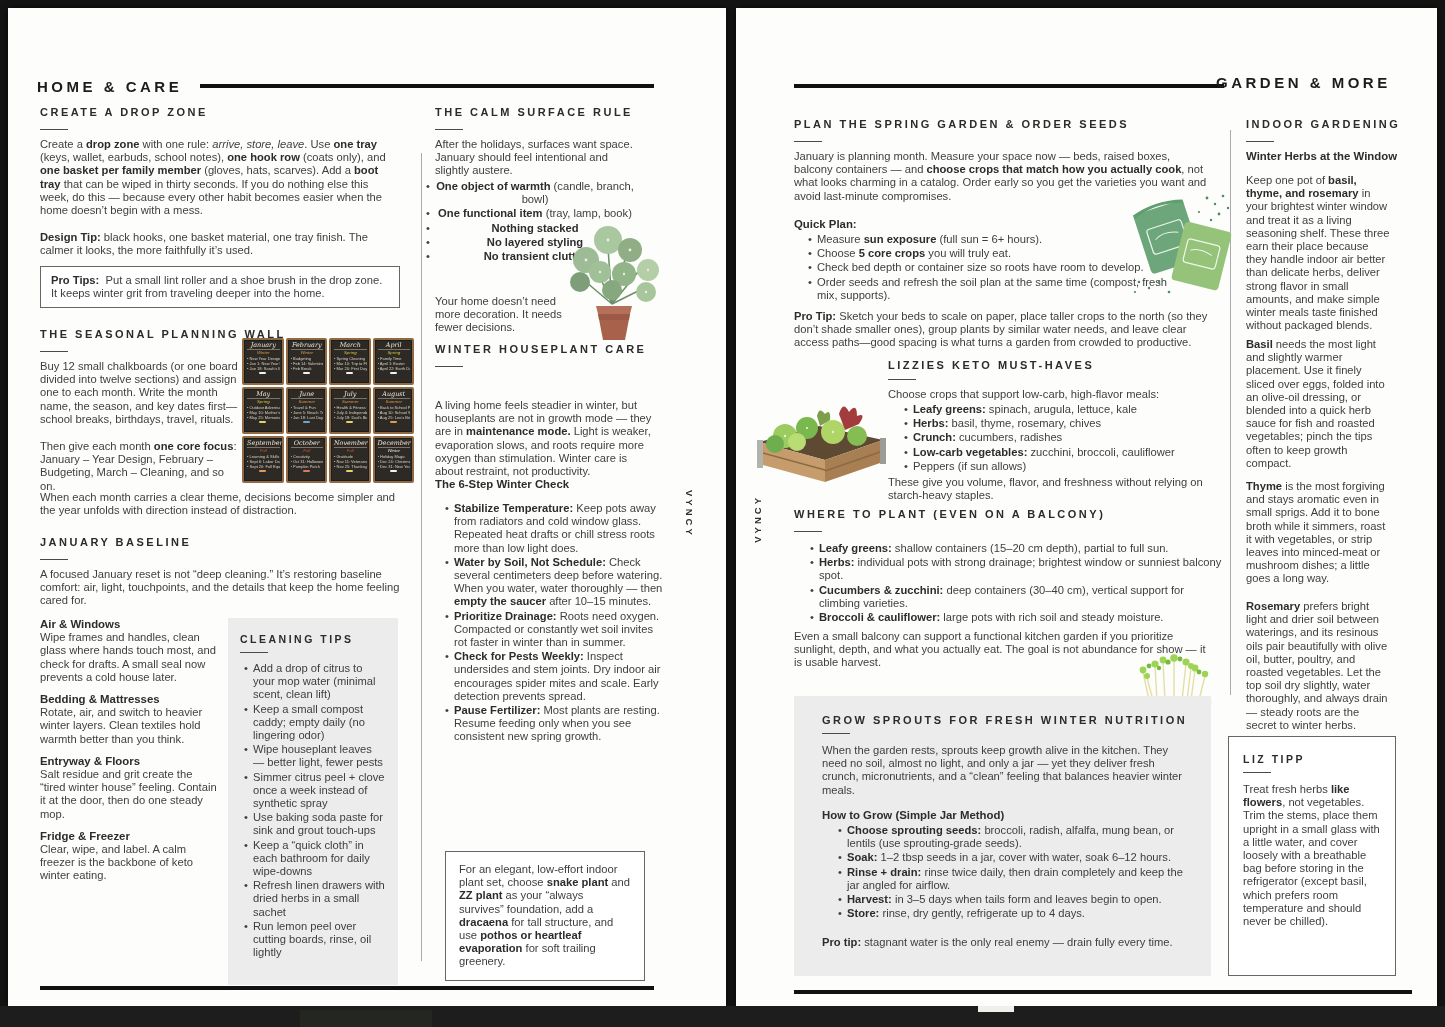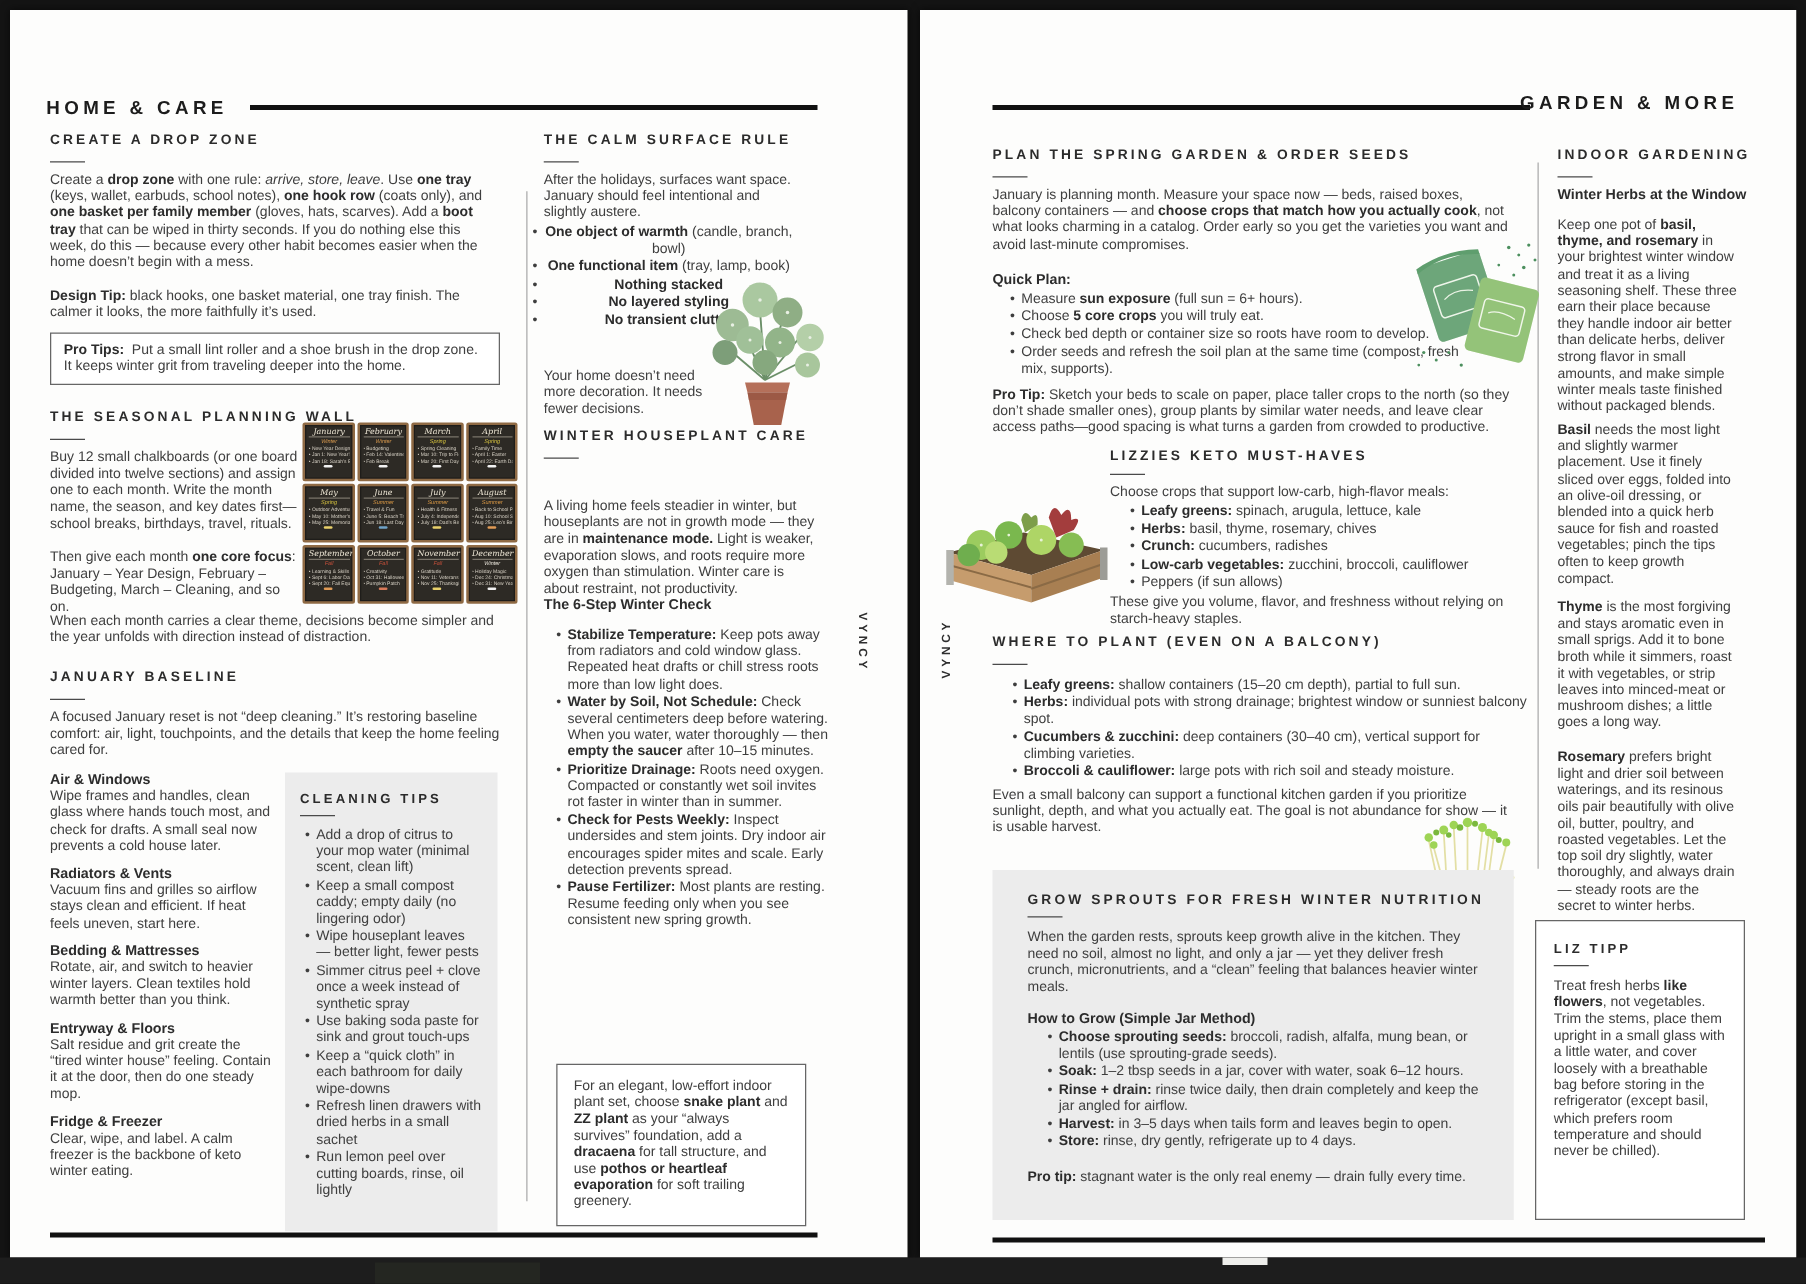--- a/index.html
+++ b/index.html
@@ -156,24 +156,20 @@
 
   <div class="sec-t abs" style="left:32px;top:528px;">JANUARY BASELINE</div>
   <div class="sec-r abs" style="left:32px;top:544px;"></div>
   <div class="bt abs" style="left:32px;top:560px;width:362px;">A focused January reset is not “deep cleaning.” It’s restoring baseline comfort: air, light, touchpoints, and the details that keep the home feeling cared for.</div>
   <div class="abs" style="left:32px;top:610px;width:178px;">
       <div style="margin-bottom: 9px;">
         <div class="bh">Air &amp; Windows</div>
         <div class="bt">Wipe frames and handles, clean glass where hands touch most, and check for drafts. A small seal now prevents a cold house later.</div>
       </div>
       <div style="margin-bottom: 9px;">
-        <div class="bh">Radiators &amp; Vents</div>
-        <div class="bt">Vacuum fins and grilles so airflow stays clean and efficient. If heat feels uneven, start here.</div>
-      </div>
-      <div style="margin-bottom: 9px;">
         <div class="bh">Bedding &amp; Mattresses</div>
         <div class="bt">Rotate, air, and switch to heavier winter layers. Clean textiles hold warmth better than you think.</div>
       </div>
       <div style="margin-bottom: 9px;">
         <div class="bh">Entryway &amp; Floors</div>
         <div class="bt">Salt residue and grit create the “tired winter house” feeling. Contain it at the door, then do one steady mop.</div>
       </div>
       <div style="margin-bottom: 9px;">
         <div class="bh">Fridge &amp; Freezer</div>
         <div class="bt">Clear, wipe, and label. A calm freezer is the backbone of keto winter eating.</div>

